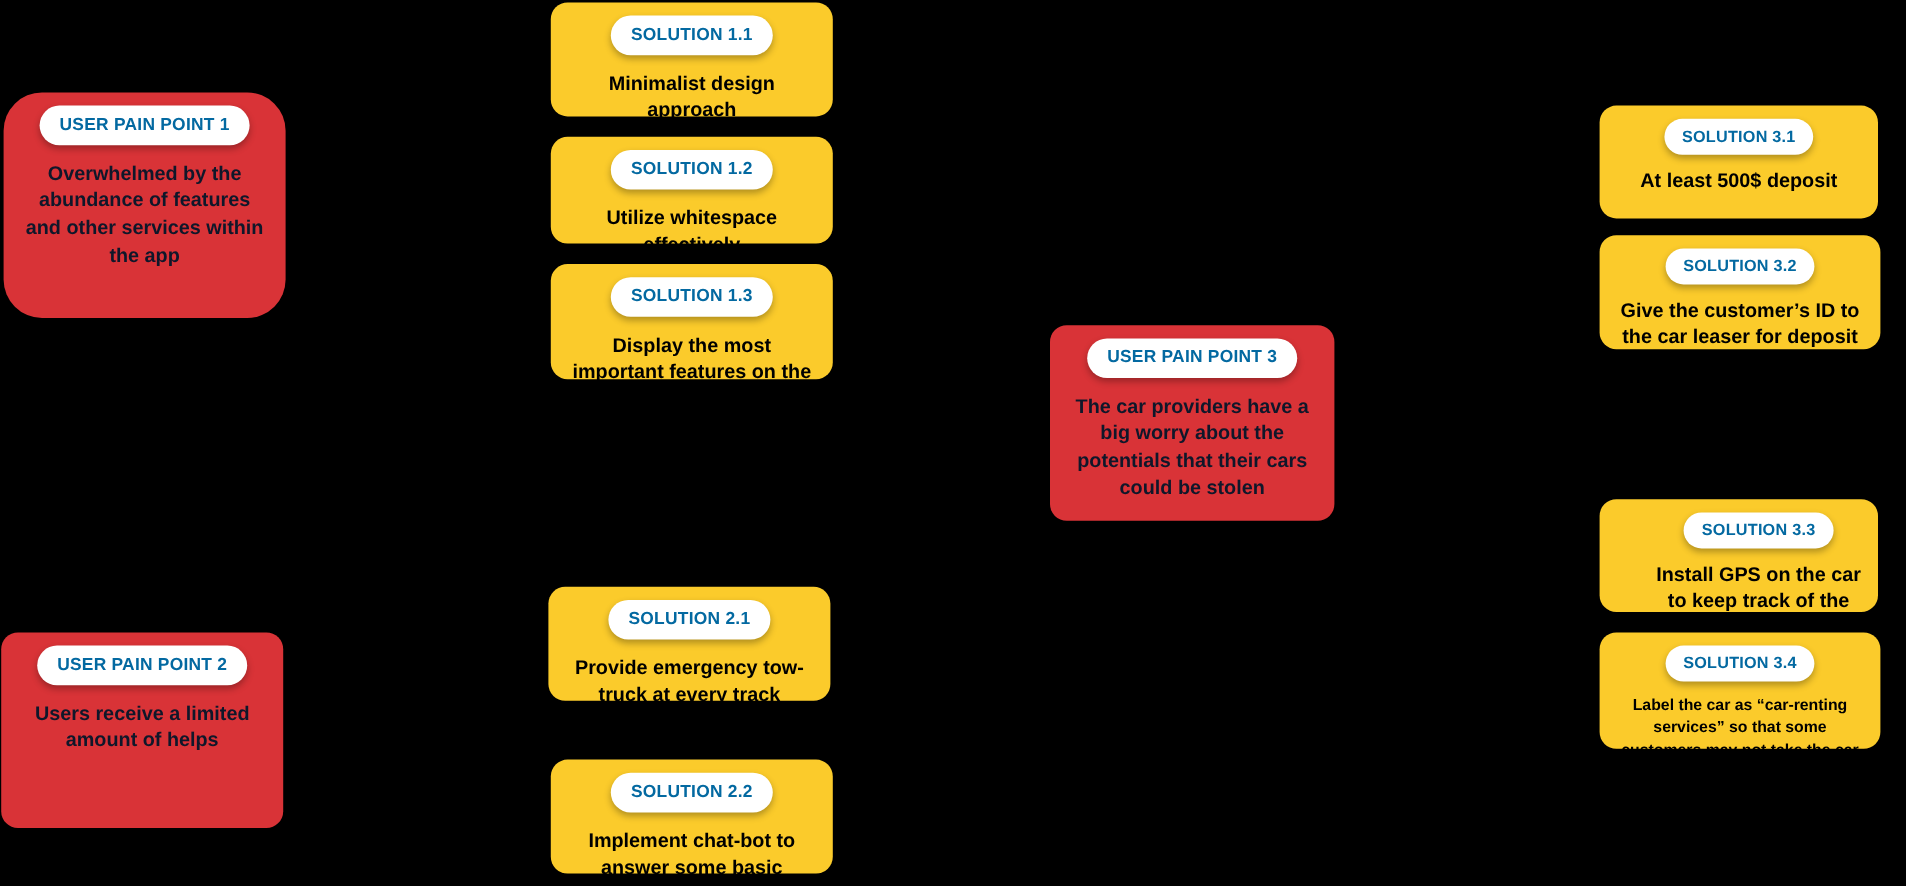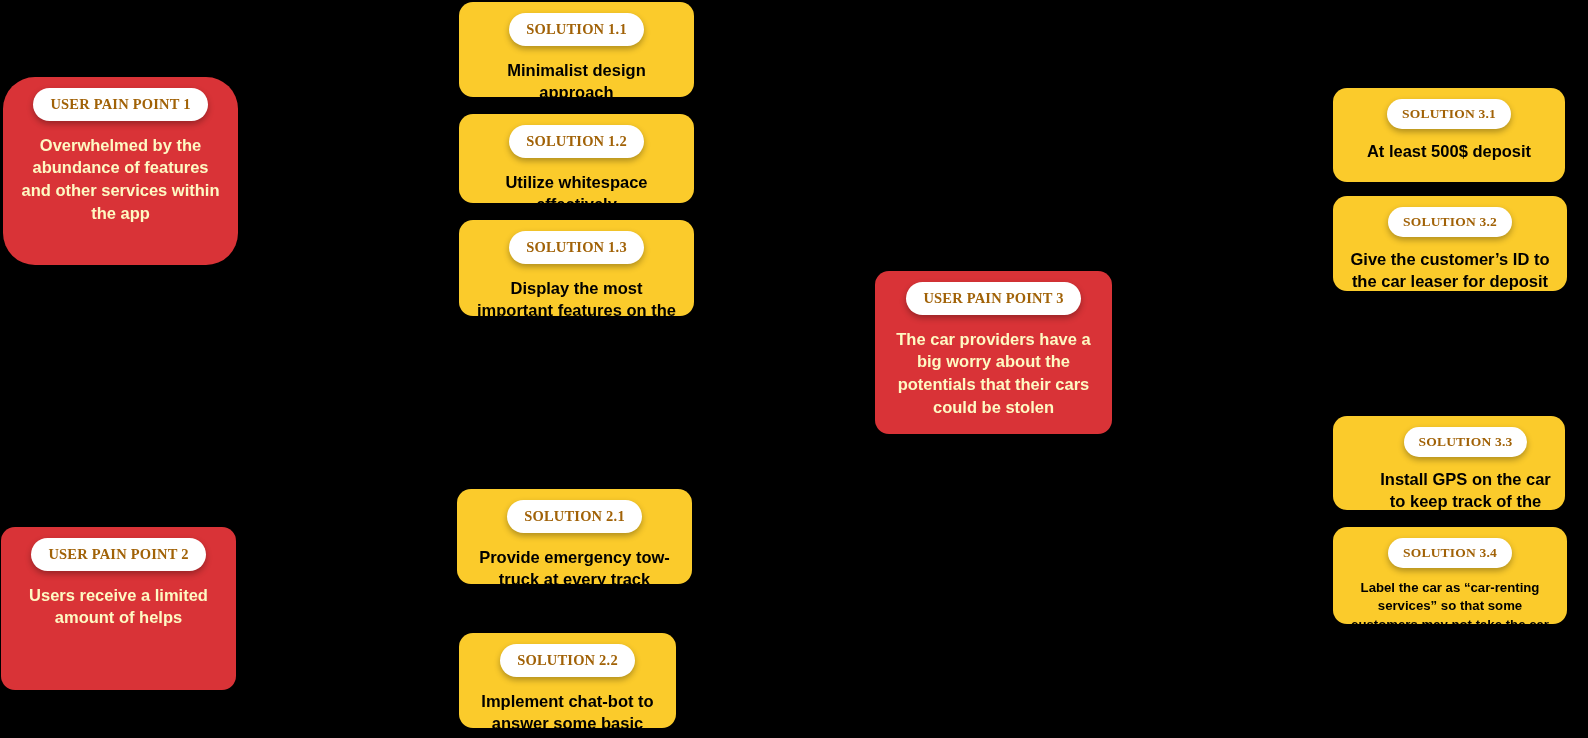--- a/index.html
+++ b/index.html
@@ -34,68 +34,67 @@
     align-items: center;
     box-shadow: 0 4px 10px rgba(0,0,0,0.55);
   }
 
   .card.pain   { background: #D93337; }
   .card.sol    { background: #FBCB2B; }
 
   
   .pill {
     background: #FFFFFF;
-    color: #a16207;
+    color: #0369a1;
     border-radius: 999px;
     font-size: 14.5px;
     font-weight: bold;
     letter-spacing: 0.2px;
     line-height: 1;
     padding: 9px 17px 9px 17px;
     white-space: nowrap;
     box-shadow: 0 3px 6px rgba(0,0,0,0.30);
     margin-bottom: 13px;
-    font-family: Liberation Serif, serif;
   }
   .pill.small {
     font-size: 13.5px;
     padding: 8px 15px;
     margin-bottom: 11px;
   }
 
   
   .body-text {
     text-align: center;
     font-weight: bold;
     font-size: 16.5px;
     line-height: 1.38;
     width: 100%;
   }
-  .card.pain .body-text { color: #fef9c3; text-align: center; }
+  .card.pain .body-text { color: #0f172a; text-align: center; }
   .card.sol  .body-text { color: #000000; }
 
   .body-text.tiny {
     font-size: 13.2px;
     line-height: 1.42;
   }
 
   
 
   
   #pain-1 { left: 3px;    top: 77px;  width: 235px; height: 188px; border-radius: 32px; }
   #pain-2 { left: 1px;    top: 527px; width: 235px; height: 163px; }
 
   
   #sol-1-1 { left: 459px; top: 2px;   width: 235px; height: 95px; }
   #sol-1-2 { left: 459px; top: 114px; width: 235px; height: 89px; }
   #sol-1-3 { left: 459px; top: 220px; width: 235px; height: 96px; }
 
   
   #sol-2-1 { left: 457px; top: 489px; width: 235px; height: 95px; }
-  #sol-2-2 { left: 459px; top: 633px; width: 217px; height: 95px; }
+  #sol-2-2 { left: 459px; top: 633px; width: 235px; height: 95px; }
 
   
   #pain-3 { left: 875px; top: 271px; width: 237px; height: 163px; }
 
   
   #sol-3-1 { left: 1333px; top: 88px;  width: 232px; height: 94px; align-items: center; }
   #sol-3-2 { left: 1333px; top: 196px; width: 234px; height: 95px; }
   #sol-3-3 { left: 1333px; top: 416px; width: 232px; height: 94px; padding-left: 47px; }
   #sol-3-4 { left: 1333px; top: 527px; width: 234px; height: 97px; }
 </style>

